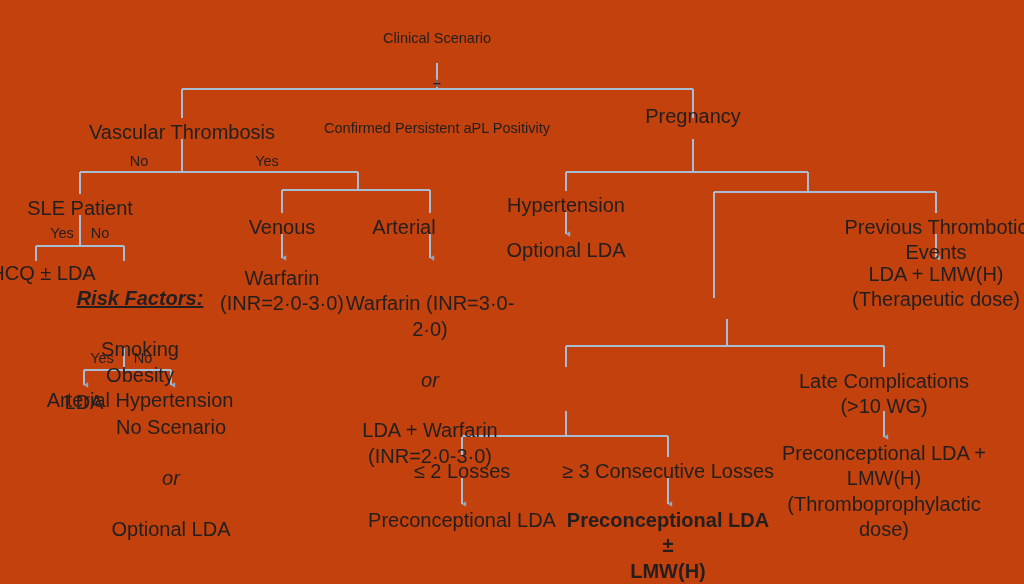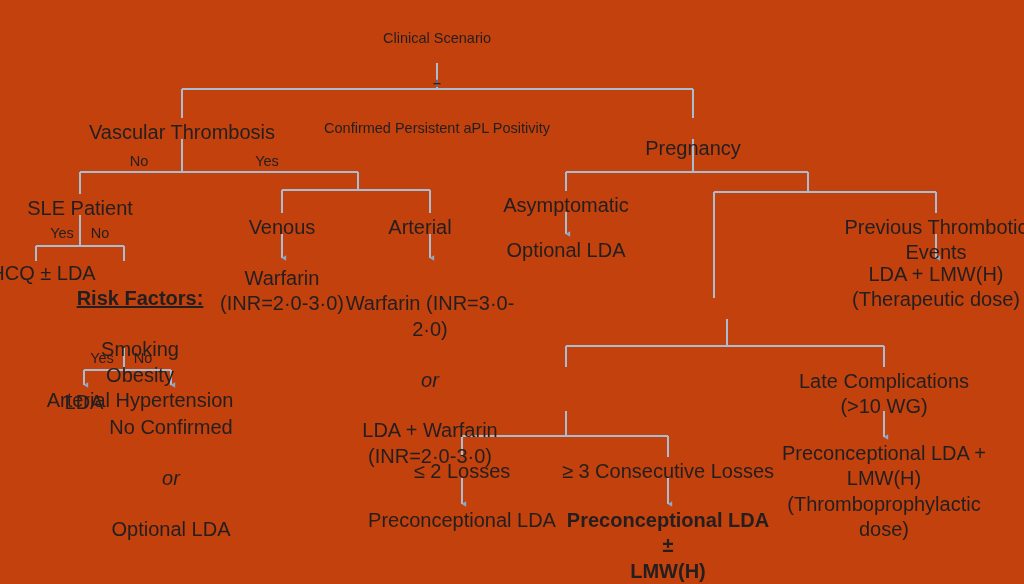--- a/index.html
+++ b/index.html
@@ -23,21 +23,21 @@
   }
   .lbl{
     position:absolute;
     font-size:14.5px;
     transform:translateX(-50%);
     color:#231f20;
     white-space:nowrap;
   }
   .root{font-size:14.5px;line-height:1.55;}
   .ital{font-style:italic;}
-  .bold-ul{font-weight:bold;text-decoration:underline;}
+  .bold-ul{font-weight:bold;text-decoration:underline;font-style:italic;}
 </style>
 </head>
 <body>
 
 <div id="chart">
 
   <svg id="wires" viewBox="0 0 1024 584" xmlns="http://www.w3.org/2000/svg">
     <defs>
       <marker id="ah" markerWidth="7" markerHeight="7" refX="3.1" refY="5.4" orient="auto" markerUnits="userSpaceOnUse">
         <path d="M0.4,1.2 L3.1,5.8 L5.8,1.2 Z" fill="#8fa9c4"></path>
@@ -128,40 +128,40 @@
 Obesity
 Arterial Hypertension</div>
   </div>
 
   <div class="lbl" style="left:102px;top:350px;">Yes</div>
   <div class="lbl" style="left:143px;top:350px;">No</div>
 
   <div class="node" style="left:84px;top:390px;width:90px;">LDA</div>
 
   <div class="node" style="left:171px;top:390px;width:170px;">
-    <div>No Confirmed</div>
+    <div>No Scenario</div>
     <div class="ital">or</div>
     <div>Optional LDA</div>
   </div>
 
   <div class="node" style="left:282px;top:215px;width:130px;">Venous</div>
   <div class="node" style="left:282px;top:266px;width:150px;">Warfarin
 (INR=2·0-3·0)</div>
 
-  <div class="node" style="left:420px;top:215px;width:130px;">Arterial</div>
+  <div class="node" style="left:404px;top:215px;width:130px;">Arterial</div>
   <div class="node" style="left:430px;top:266px;width:200px;">
     <div>Warfarin (INR=3·0-2·0)</div>
     <div class="ital">or</div>
     <div>LDA + Warfarin
 (INR=2·0-3·0)</div>
   </div>
 
-  <div class="node" style="left:693px;top:136px;width:200px;">Pregnancy</div>
+  <div class="node" style="left:693px;top:104px;width:200px;">Pregnancy</div>
 
-  <div class="node" style="left:566px;top:193px;width:180px;">Asymptomatic</div>
+  <div class="node" style="left:566px;top:193px;width:180px;">Hypertension</div>
   <div class="node" style="left:566px;top:238px;width:180px;">Optional LDA</div>
 
   <div class="node" style="left:936px;top:215px;width:200px;">Previous Thrombotic Events</div>
   <div class="node" style="left:936px;top:262px;width:200px;">LDA + LMW(H)
 (Therapeutic dose)</div>
 
 
 
   <div class="node" style="left:462px;top:459px;width:150px;">≤ 2 Losses</div>
   <div class="node" style="left:462px;top:508px;width:200px;">Preconceptional LDA</div>

